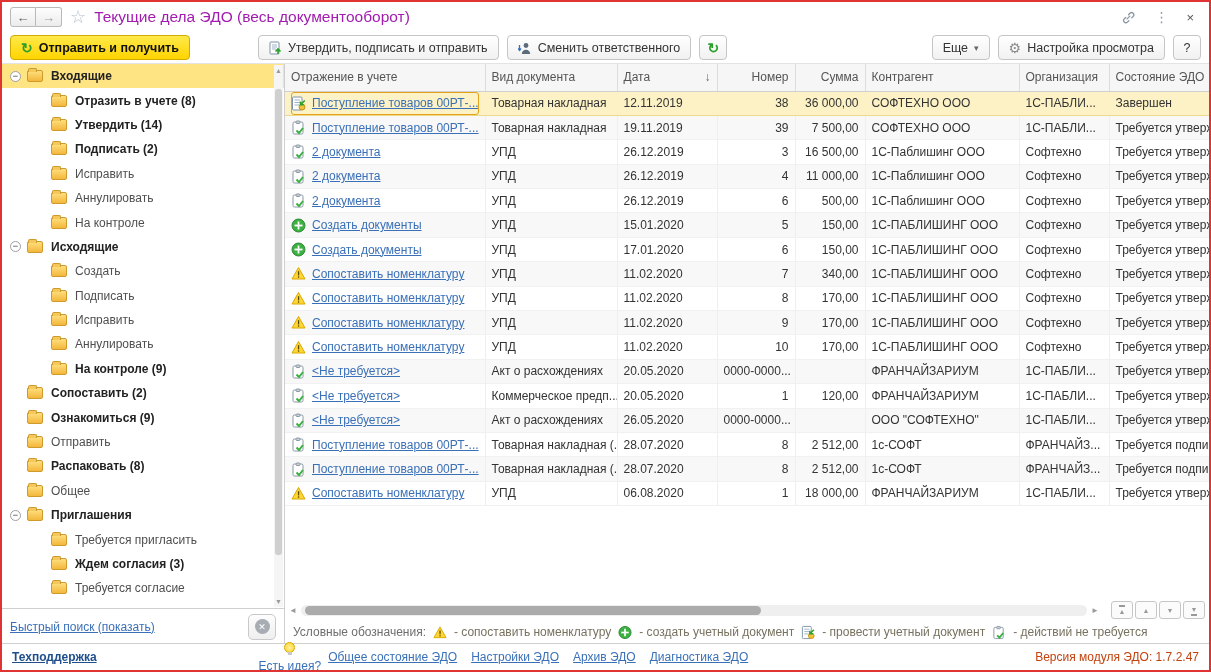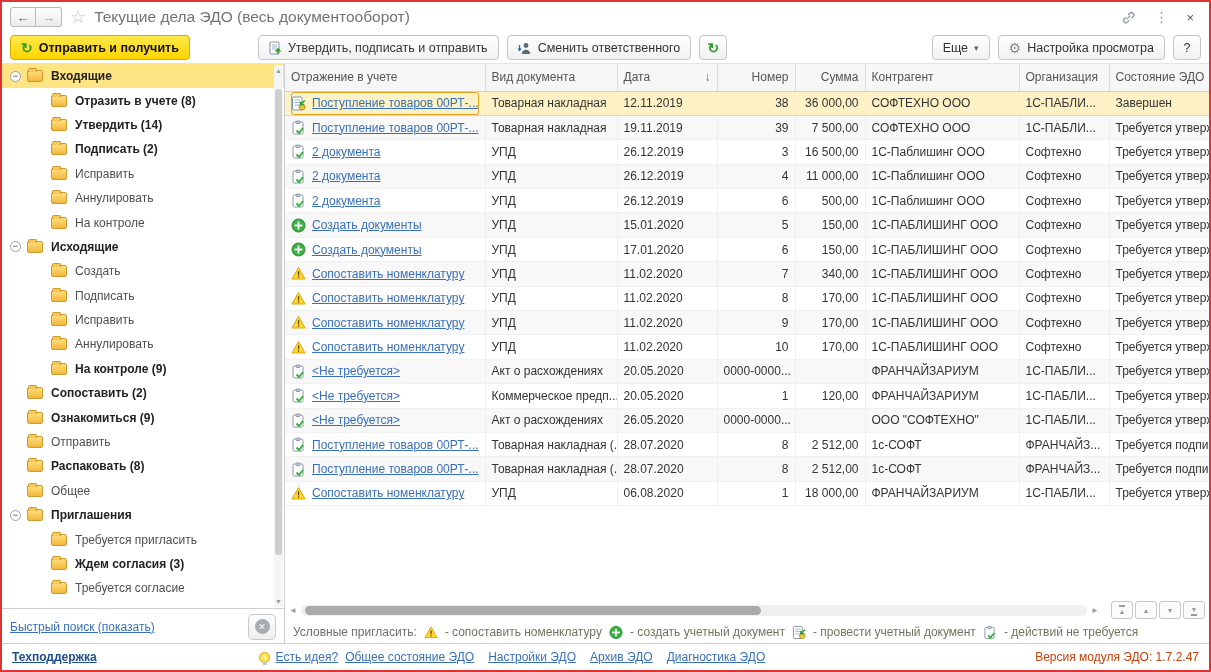--- a/index.html
+++ b/index.html
@@ -10,21 +10,21 @@
     border:2px solid #e03434; overflow:hidden; position:relative;
   }
   
   .titlebar { height:30px; display:flex; align-items:center; padding:0 10px 0 8px; gap:8px; background:#fff; }
   .navgroup { display:flex; }
   .navbtn { width:26px; height:20px; border:1px solid #b9b9b9; background:linear-gradient(#fdfdfd,#ececec);
             display:flex; align-items:center; justify-content:center; color:#5c5c5c; font-size:13px; }
   .navbtn.back { border-radius:3px 0 0 3px; }
   .navbtn.fwd  { border-radius:0 3px 3px 0; border-left:none; color:#9a9a9a; }
   .star { color:#b8c2cc; font-size:18px; line-height:1; }
-  .wintitle { font-size:15.5px; color:#737373; }
+  .wintitle { font-size:15.5px; color:#a21caf; }
   .titlebar .spacer { flex:1; }
   .winicon { color:#8a97a5; font-size:14px; padding:0 5px; }
   .winicon.close { color:#555; font-size:13px; }
   
   .toolbar { height:32px; display:flex; align-items:center; padding:0 8px; gap:8px; border-bottom:1px solid #e3e3e3; }
   .btn { height:25px; display:inline-flex; align-items:center; gap:6px; padding:0 10px;
          border:1px solid #c5c5c5; border-radius:4px; background:linear-gradient(#ffffff,#f1f1f1);
          color:#333; font-size:12.5px; white-space:nowrap; }
   .btn-yellow { background:linear-gradient(#ffe94a,#ffd400); border:1px solid #cfac00; font-weight:bold; color:#111; }
   .refresh-glyph { color:#2ca02c; font-weight:bold; font-size:14px; line-height:1; }
@@ -91,21 +91,21 @@
   .legend { height:24px; display:flex; align-items:center; gap:7px; padding:0 8px; color:#77715f; font-size:12px; white-space:nowrap; overflow:hidden; }
   .legend .cap { color:#6e6e6e; }
   .lg-icon { width:14px; height:14px; flex:none; display:inline-flex; }
   
   .footer { position:absolute; left:0; right:0; bottom:0; height:27px; border-top:1px solid #cfcfcf;
             display:flex; align-items:center; padding:0 10px; gap:7px; background:#fff; }
   .footer .support { font-weight:bold; color:#1f4e8c; text-decoration:underline; }
   .bulb { width:11px; height:11px; border-radius:50%; background:radial-gradient(#fff2a0,#ffd21e); border:1px solid #d9a800; position:relative; }
   .bulb::after { content:""; position:absolute; left:3px; bottom:-3px; width:4px; height:3px; background:#c9c9c9; }
   .footer .version { margin-left:auto; color:#c2410c; }
-  .idea-group { display:flex; align-items:center; gap:6px; margin-left:155px; }
+  .idea-group { display:flex; align-items:center; gap:6px; margin-left:155px;flex-direction:column; }
   .flinks { display:flex; gap:14px; }
   svg { display:block; }
 </style>
 </head>
 <body>
 
 <div class="titlebar">
   <div class="navgroup">
     <div class="navbtn back">
         <span>←</span>
@@ -694,21 +694,21 @@
           </div>
         <div class="nbtn">
             <span class="g">▼</span>
           </div>
         <div class="nbtn">
             <span class="g bar-bot">▼</span>
           </div>
       </div>
     </div>
     <div class="legend">
-      <span class="cap">Условные пригласить:</span>
+      <span class="cap">Условные обозначения:</span>
     <span class="rowicon lg-icon">
           <svg width="15" height="15" viewBox="0 0 15 15">
             <path d="M7.5 1.5 L14 13 H1 Z" fill="#ffd633" stroke="#d9a800"></path>
             <rect x="6.9" y="5.2" width="1.3" height="4.2" fill="#5a4a00"></rect>
             <rect x="6.9" y="10.3" width="1.3" height="1.4" fill="#5a4a00"></rect>
           </svg>
         </span>
         <span>- сопоставить номенклатуру</span>
         <span class="rowicon lg-icon">
           <svg width="15" height="15" viewBox="0 0 15 15">

